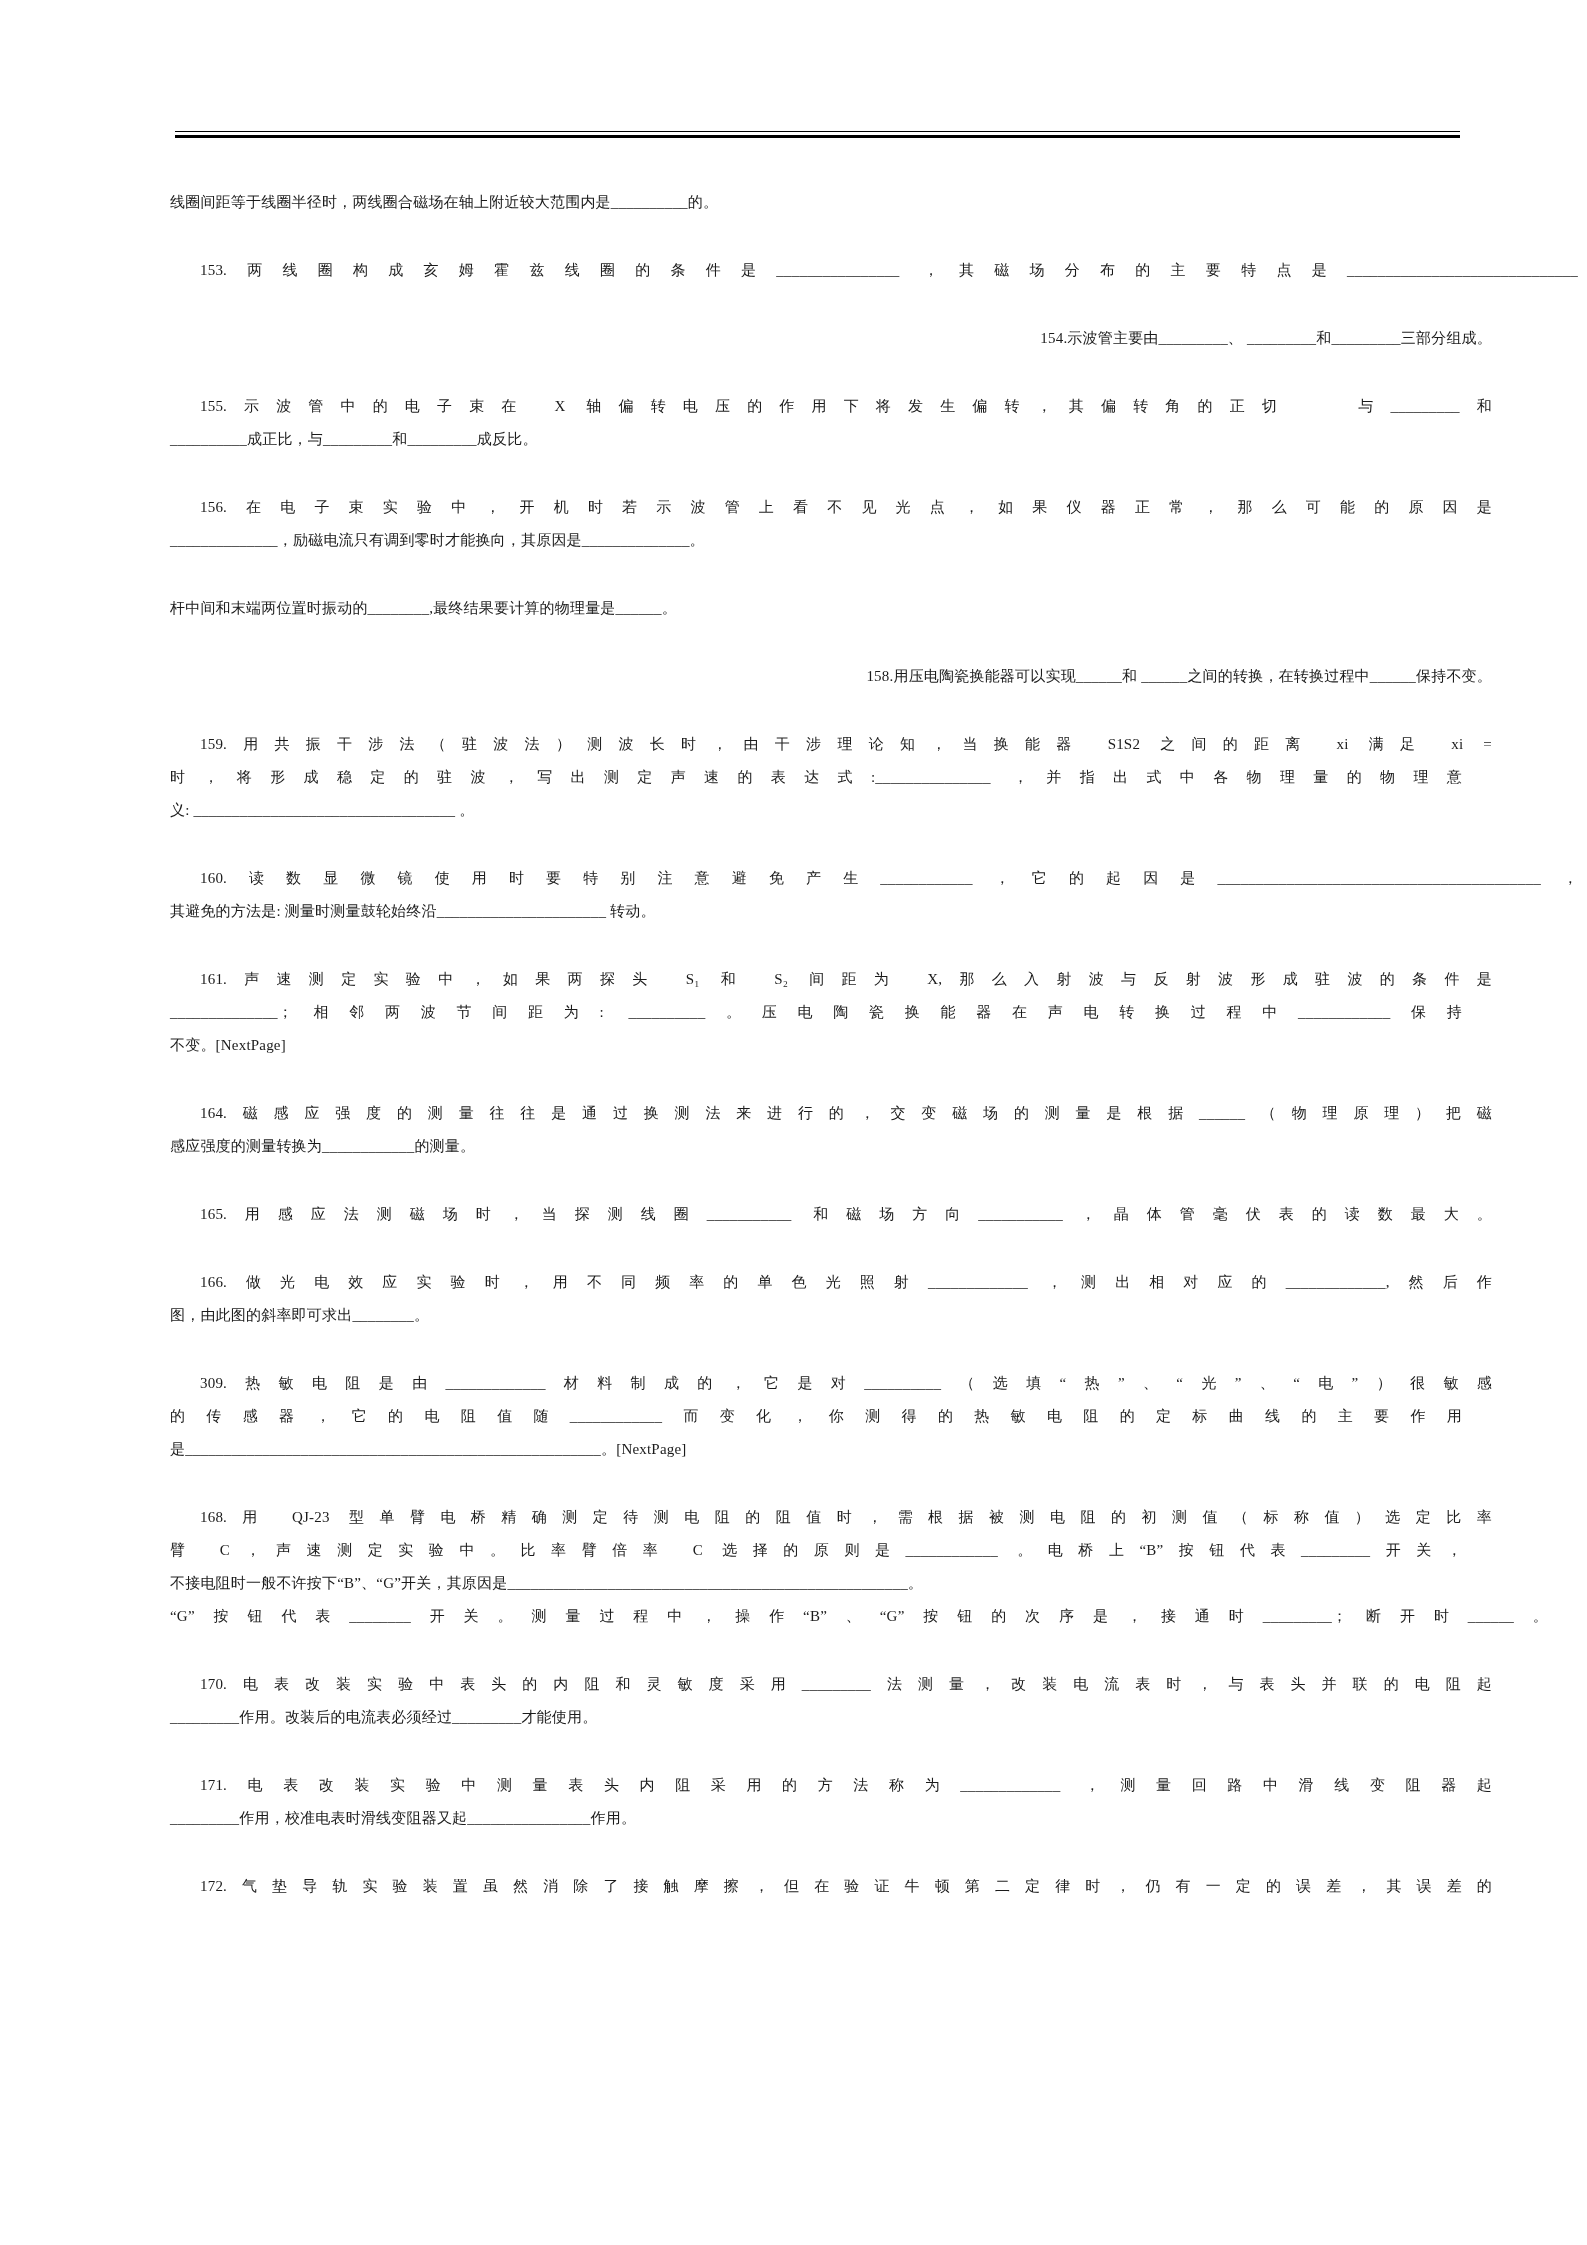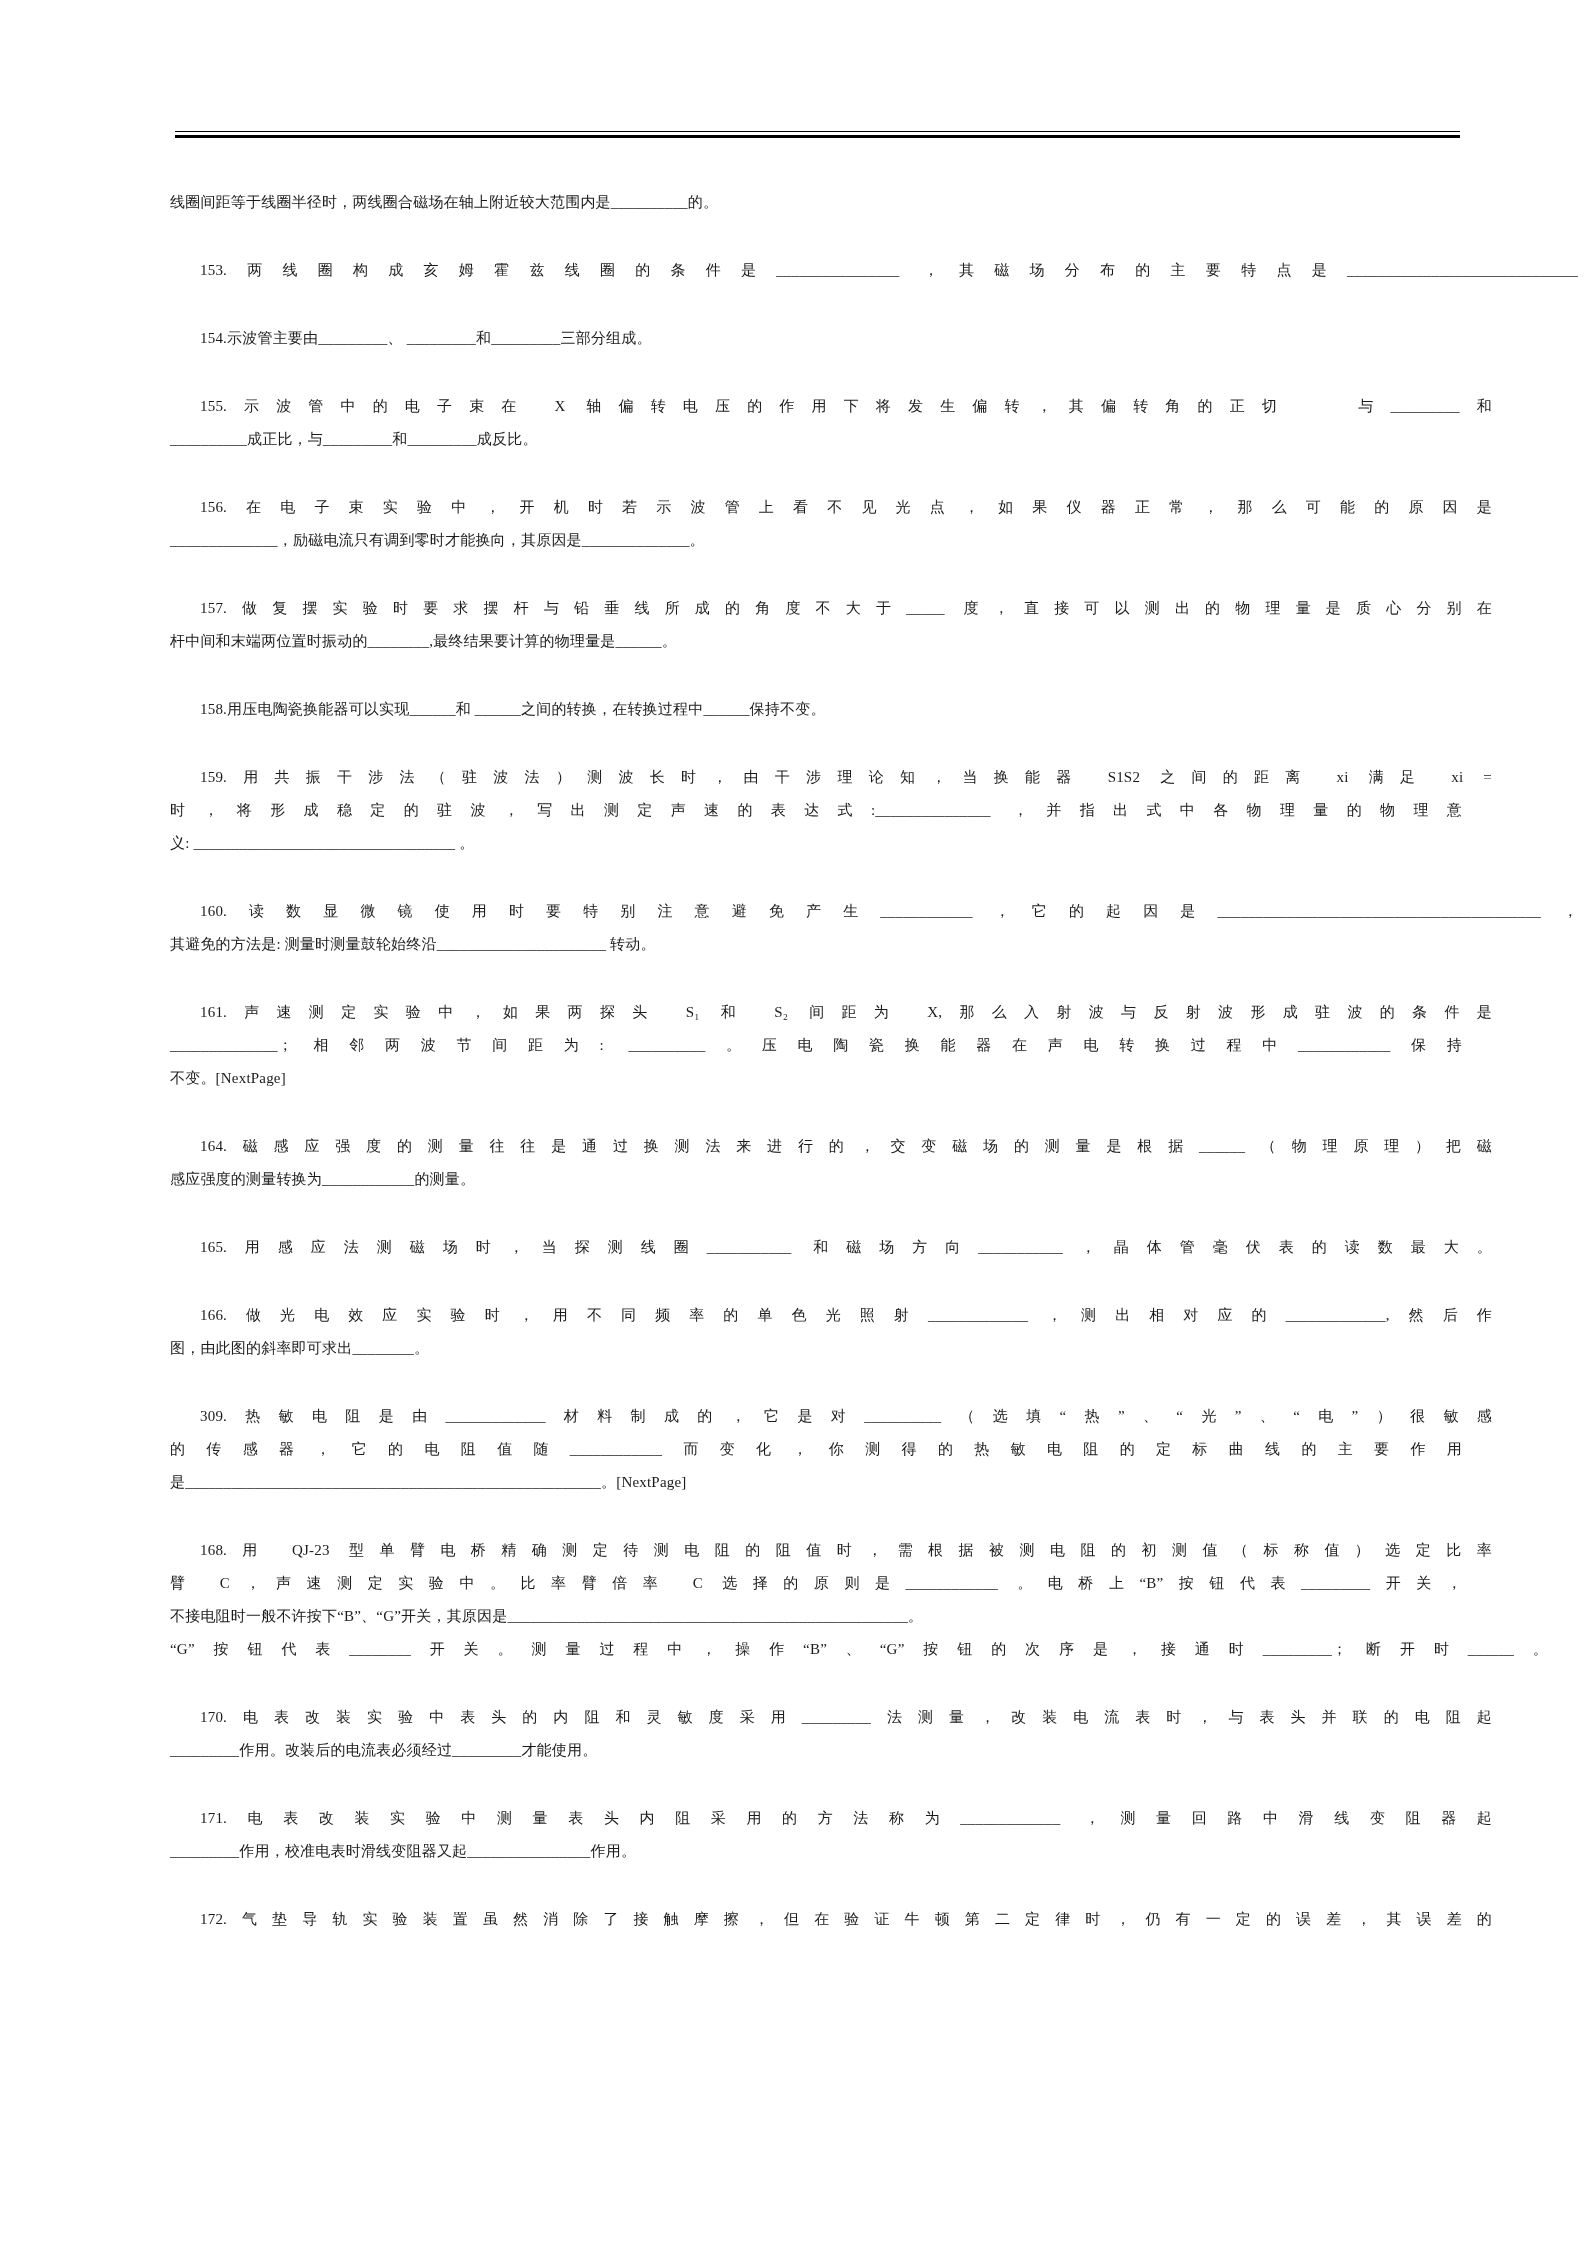--- a/index.html
+++ b/index.html
@@ -32,21 +32,21 @@
     width: 1380px;
     font-size: 15px;
     line-height: 33px;
     color: #1b1b1b;
     letter-spacing: 0.2px;
   }
   .para { margin: 0 0 35px 0; }
   .line { width: 1292px; }
   .line.wide { width: 1378px; }
   .line.j { text-align: justify; text-align-last: justify; }
-  .line.indent { padding-left: 30px; }
+  .line.indent { padding-left: 30px; text-align: right; }
 </style>
 </head>
 <body>
 
 <div class="page" style="background: rgb(255, 255, 255);">
   <div class="top-rule" style="border-color: rgb(0, 0, 0);"></div>
   <div class="doc" style="color: rgb(27, 27, 27);">
       <div class="para">
         <div class="line">线圈间距等于线圈半径时，两线圈合磁场在轴上附近较大范围内是__________的。</div>
       </div>
@@ -58,21 +58,20 @@
       </div>
       <div class="para">
         <div class="line indent j">155.示波管中的电子束在 X 轴偏转电压的作用下将发生偏转，其偏转角的正切　　与_________和</div>
         <div class="line">__________成正比，与_________和_________成反比。</div>
       </div>
       <div class="para">
         <div class="line indent j">156.在电子束实验中，开机时若示波管上看不见光点，如果仪器正常，那么可能的原因是</div>
         <div class="line">______________，励磁电流只有调到零时才能换向，其原因是______________。</div>
       </div>
       <div class="para">
-        <div class="line indent j">157.做复摆实验时要求摆杆与铅垂线所成的角度不大于_____ 度，直接可以测出的物理量是质心分别在</div>
         <div class="line">杆中间和末端两位置时振动的________,最终结果要计算的物理量是______。</div>
       </div>
       <div class="para">
         <div class="line indent">158.用压电陶瓷换能器可以实现______和 ______之间的转换，在转换过程中______保持不变。</div>
       </div>
       <div class="para">
         <div class="line indent j">159.用共振干涉法（驻波法）测波长时，由干涉理论知，当换能器 S1S2 之间的距离 xi 满足 xi =</div>
         <div class="line j">时，将形成稳定的驻波，写出测定声速的表达式:_______________ ，并指出式中各物理量的物理意</div>
         <div class="line">义: __________________________________ 。</div>
       </div>

